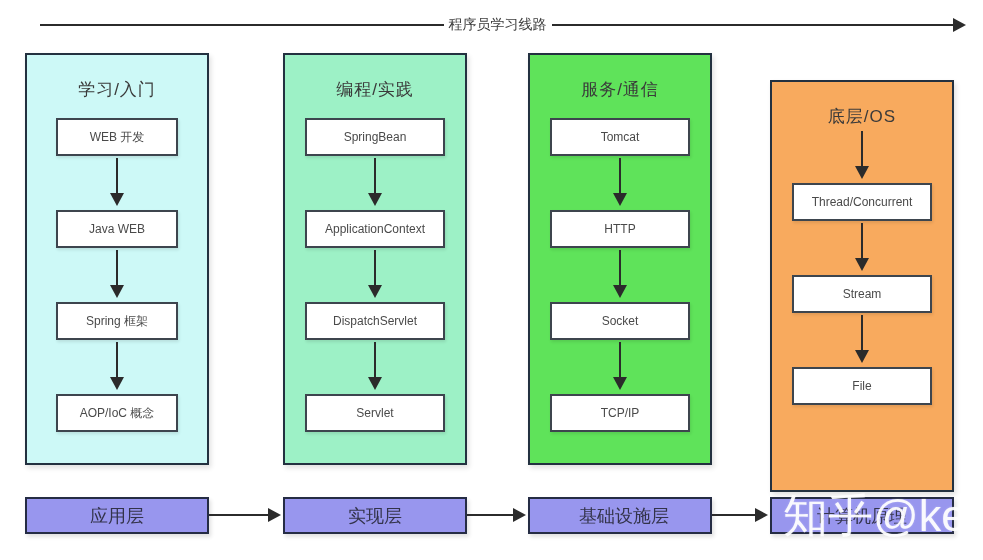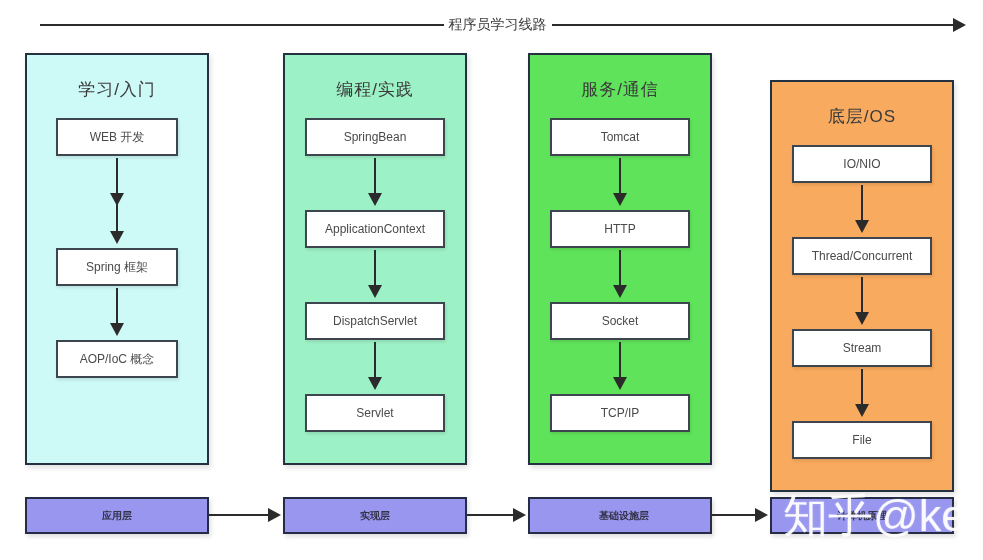--- a/index.html
+++ b/index.html
@@ -60,21 +60,21 @@
     border-right: 7px solid transparent;
   }
 
   
   .layer-box {
     position: absolute; top: 497px; width: 184px; height: 37px;
     border: 2px solid #252c44;
     display: flex; align-items: center; justify-content: center;
     box-shadow: 2px 3px 4px rgba(0,0,0,0.12);
   }
-  .layer-label { font-size: 10px; font-weight: 700; color: #33334a; }
+  .layer-label { font-size: 18px; font-weight: 400; color: #33334a; }
   .h-arrow {
     position: absolute; top: 514px; height: 2px; background: #2b2b2b;
   }
   .h-arrow::after {
     content: ""; position: absolute; right: -11px; top: -6px;
     border-left: 13px solid #2b2b2b;
     border-top: 7px solid transparent;
     border-bottom: 7px solid transparent;
   }
 
@@ -95,20 +95,23 @@
   <div class="top-arrow">
     <span class="arrow-label">程序员学习线路</span>
   </div>
 
   <div class="column col-0" style="left: 25px; background-color: rgb(205, 249, 247);">
     <div class="col-title">学习/入门</div>
     <div class="node">
         <span class="node-label">WEB 开发</span>
       </div>
     <div class="v-arrow"></div>
+    <div class="node">
+        <span class="node-label">Java WEB</span>
+      </div>
     <div class="v-arrow"></div>
     <div class="node">
         <span class="node-label">Spring 框架</span>
       </div>
     <div class="v-arrow"></div>
     <div class="node">
         <span class="node-label">AOP/IoC 概念</span>
       </div>
   </div>
 
@@ -145,23 +148,20 @@
         <span class="node-label">DispatchServlet</span>
       </div>
     <div class="v-arrow"></div>
     <div class="node">
         <span class="node-label">Servlet</span>
       </div>
   </div>
 
   <div class="column col-3" style="left: 770px; background-color: rgb(248, 170, 94); margin-top: 27px;">
     <div class="col-title">底层/OS</div>
-    <div class="node">
-        <span class="node-label">IO/NIO</span>
-      </div>
     <div class="v-arrow"></div>
     <div class="node">
         <span class="node-label">Thread/Concurrent</span>
       </div>
     <div class="v-arrow"></div>
     <div class="node">
         <span class="node-label">Stream</span>
       </div>
     <div class="v-arrow"></div>
     <div class="node">

